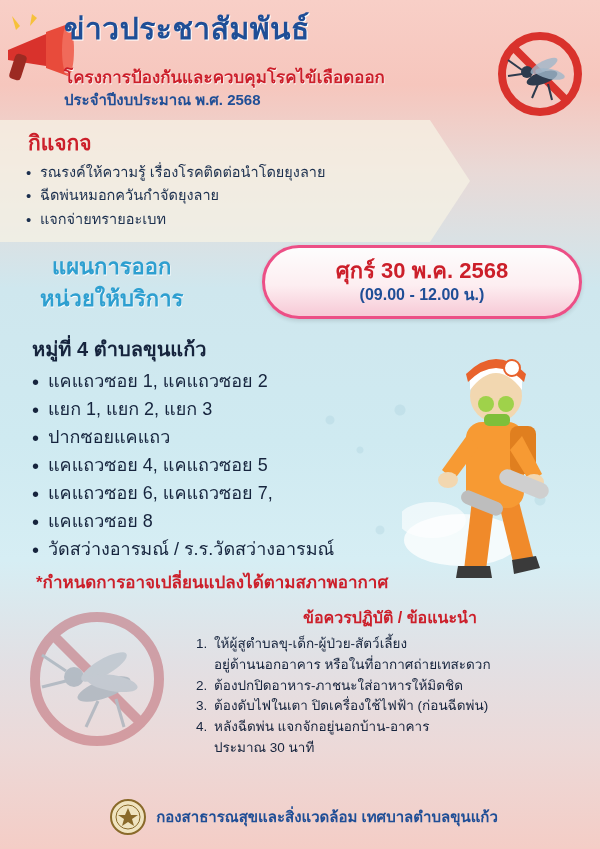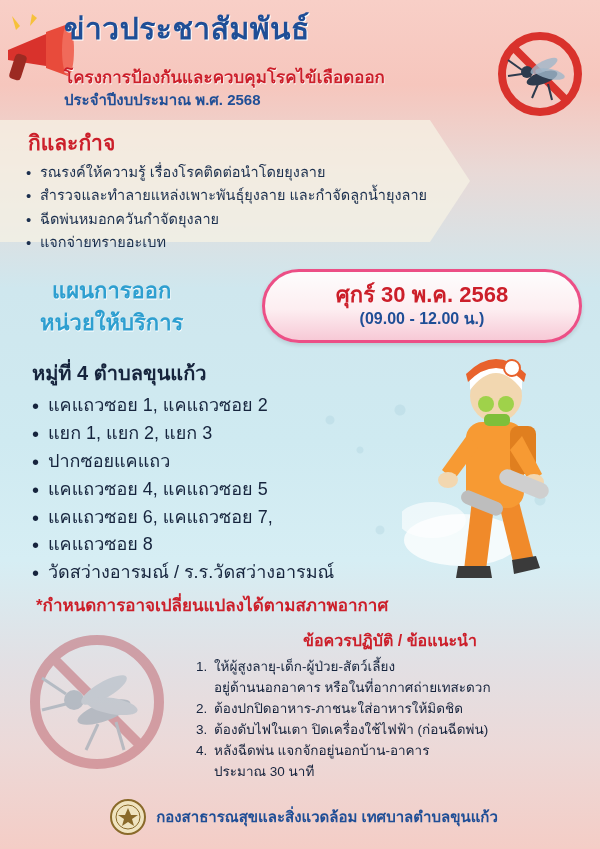--- a/index.html
+++ b/index.html
@@ -173,24 +173,23 @@
       <ellipse cx="68" cy="48" rx="15" ry="5" fill="#9fb7c9" opacity=".8" transform="rotate(12 68 48)"></ellipse>
       <line x1="40" y1="44" x2="26" y2="34" stroke="#2d3b4e" stroke-width="2"></line>
       <line x1="40" y1="48" x2="26" y2="50" stroke="#2d3b4e" stroke-width="2"></line>
       <line x1="56" y1="58" x2="50" y2="72" stroke="#2d3b4e" stroke-width="2"></line>
       <line x1="66" y1="58" x2="70" y2="74" stroke="#2d3b4e" stroke-width="2"></line>
     </svg>
   </div>
 
   <div class="activities">
     <div class="act-banner"></div>
-    <div class="act-head">กิและกำจ</div>
+    <div class="act-head">กิแจกจ</div>
     <ul class="act-list">
       <li>รณรงค์ให้ความรู้ เรื่องโรคติดต่อนำโดยยุงลาย</li>
-      <li>สำรวจและทำลายแหล่งเพาะพันธุ์ยุงลาย และกำจัดลูกน้ำยุงลาย</li>
       <li>ฉีดพ่นหมอกควันกำจัดยุงลาย</li>
       <li>แจกจ่ายทรายอะเบท</li>
     </ul>
   </div>
 
   <div class="planrow">
     <div class="plan-label">
       <div>แผนการออก</div>
       <div>หน่วยให้บริการ</div>
     </div>
@@ -256,21 +255,21 @@
       <ellipse cx="100" cy="86" rx="26" ry="8" fill="#aab9c4" transform="rotate(10 100 86)"></ellipse>
       <line x1="54" y1="74" x2="30" y2="58" stroke="#8ea0ad" stroke-width="3"></line>
       <line x1="54" y1="84" x2="30" y2="90" stroke="#8ea0ad" stroke-width="3"></line>
       <line x1="86" y1="104" x2="74" y2="130" stroke="#8ea0ad" stroke-width="3"></line>
       <line x1="104" y1="102" x2="112" y2="130" stroke="#8ea0ad" stroke-width="3"></line>
     </svg>
 
     <div class="advice-head">ข้อควรปฏิบัติ / ข้อแนะนำ</div>
     <ol class="advice-list">
       <li>
-        <span>ให้ผู้สูงลายุ-เด็ก-ผู้ป่วย-สัตว์เลี้ยง</span>
+        <span>ให้ผู้สูตำบลขุ-เด็ก-ผู้ป่วย-สัตว์เลี้ยง</span>
         <span class="cont">อยู่ด้านนอกอาคาร หรือในที่อากาศถ่ายเทสะดวก</span>
       </li>
       <li>
         <span>ต้องปกปิดอาหาร-ภาชนะใส่อาหารให้มิดชิด</span>
       </li>
       <li>
         <span>ต้องดับไฟในเตา ปิดเครื่องใช้ไฟฟ้า (ก่อนฉีดพ่น)</span>
       </li>
       <li>
         <span>หลังฉีดพ่น แจกจักอยู่นอกบ้าน-อาคาร</span>

